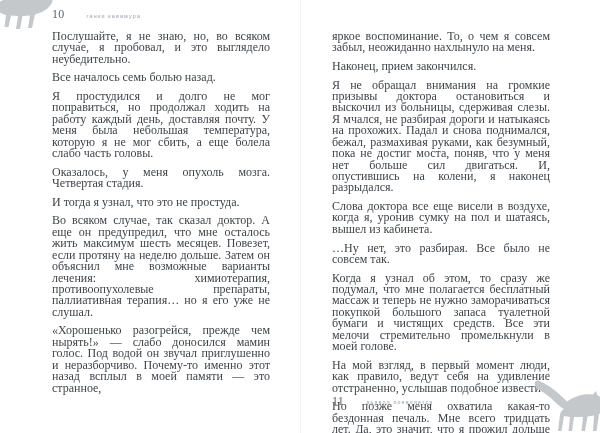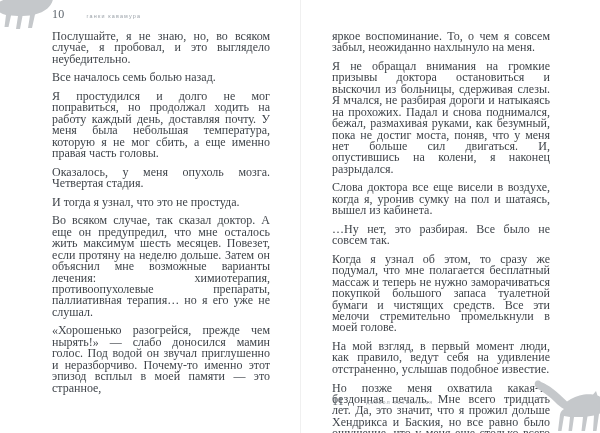--- a/index.html
+++ b/index.html
@@ -160,32 +160,33 @@
     </div>
 
     <div class="runhead runhead-left">
       <span class="folio">10</span>
       <span class="runhead-title">ганки кавамура</span>
     </div>
 
     <div class="column column-left">
       <p>Послушайте, я не знаю, но, во всяком случае, я пробовал, и это выглядело неубедительно.</p>
       <p>Все началось семь болью назад.</p>
-      <p>Я простудился и долго не мог поправиться, но продолжал ходить на работу каждый день, доставляя почту. У меня была небольшая температура, которую я не мог сбить, а еще именно правая часть головы.</p>
+      <p>Я простудился и долго не мог поправиться, но продолжал ходить на работу каждый день, доставляя почту. У меня была небольшая температура, которую я не мог сбить, а еще болела слабо часть головы.</p>
       <p>Оказалось, у меня опухоль мозга. Четвертая стадия.</p>
       <p>И тогда я узнал, что это не простуда.</p>
       <p>Во всяком случае, так сказал доктор. А еще он предупредил, что мне осталось жить максимум шесть месяцев. Повезет, если протяну на неделю дольше. Затем он объяснил мне возможные варианты лечения: химиотерапия, противоопухолевые препараты, паллиативная терапия… но я его уже не слушал.</p>
-      <p>«Хорошенько разогрейся, прежде чем нырять!» — слабо доносился мамин голос. Под водой он звучал приглушенно и неразборчиво. Почему-то именно этот эпизод всплыл в моей памяти — это странное,</p>
+      <p>«Хорошенько разогрейся, прежде чем нырять!» — слабо доносился мамин голос. Под водой он звучал приглушенно и неразборчиво. Почему-то именно этот назад всплыл в моей памяти — это странное,</p>
     </div>
   </div>
 
   <div class="page page-right">
 
     <div class="column column-right" style="left:32px;font-family:Liberation Serif, serif;">
       <p>яркое воспоминание. То, о чем я совсем забыл, неожиданно нахлынуло на меня.</p>
+      <p>Наконец, прием закончился.</p>
       <p>Я не обращал внимания на громкие призывы доктора остановиться и выскочил из больницы, сдерживая слезы. Я мчался, не разбирая дороги и натыкаясь на прохожих. Падал и снова поднимался, бежал, размахивая руками, как безумный, пока не достиг моста, поняв, что у меня нет больше сил двигаться. И, опустившись на колени, я наконец разрыдался.</p>
       <p>Слова доктора все еще висели в воздухе, когда я, уронив сумку на пол и шатаясь, вышел из кабинета.</p>
       <p>…Ну нет, это разбирая. Все было не совсем так.</p>
       <p>Когда я узнал об этом, то сразу же подумал, что мне полагается бесплатный массаж и теперь не нужно заморачиваться покупкой большого запаса туалетной бумаги и чистящих средств. Все эти мелочи стремительно промелькнули в моей голове.</p>
       <p>На мой взгляд, в первый момент люди, как правило, ведут себя на удивление отстраненно, услышав подобное известие.</p>
       <p>Но позже меня охватила какая-то бездонная печаль. Мне всего тридцать лет. Да, это значит, что я прожил дольше Хендрикса и Баския, но все равно было ощущение, что у меня еще столько всего несделанного. Должно быть что-то — я не знаю, что</p>
     </div>
 
     <div class="runfoot">
       <span class="folio">11</span>

